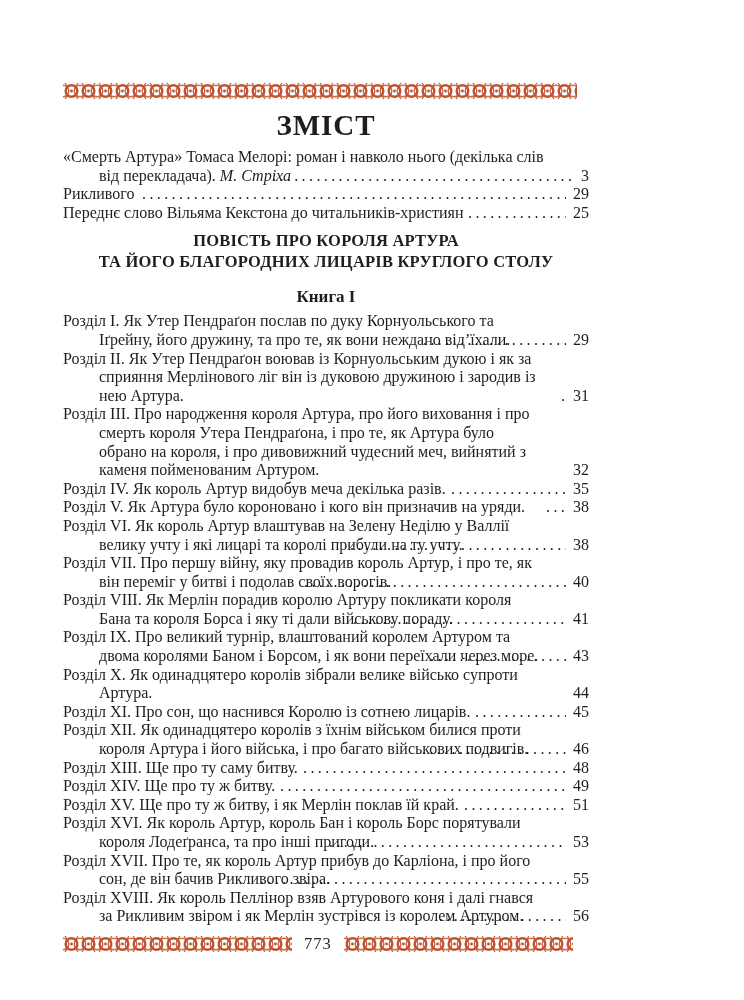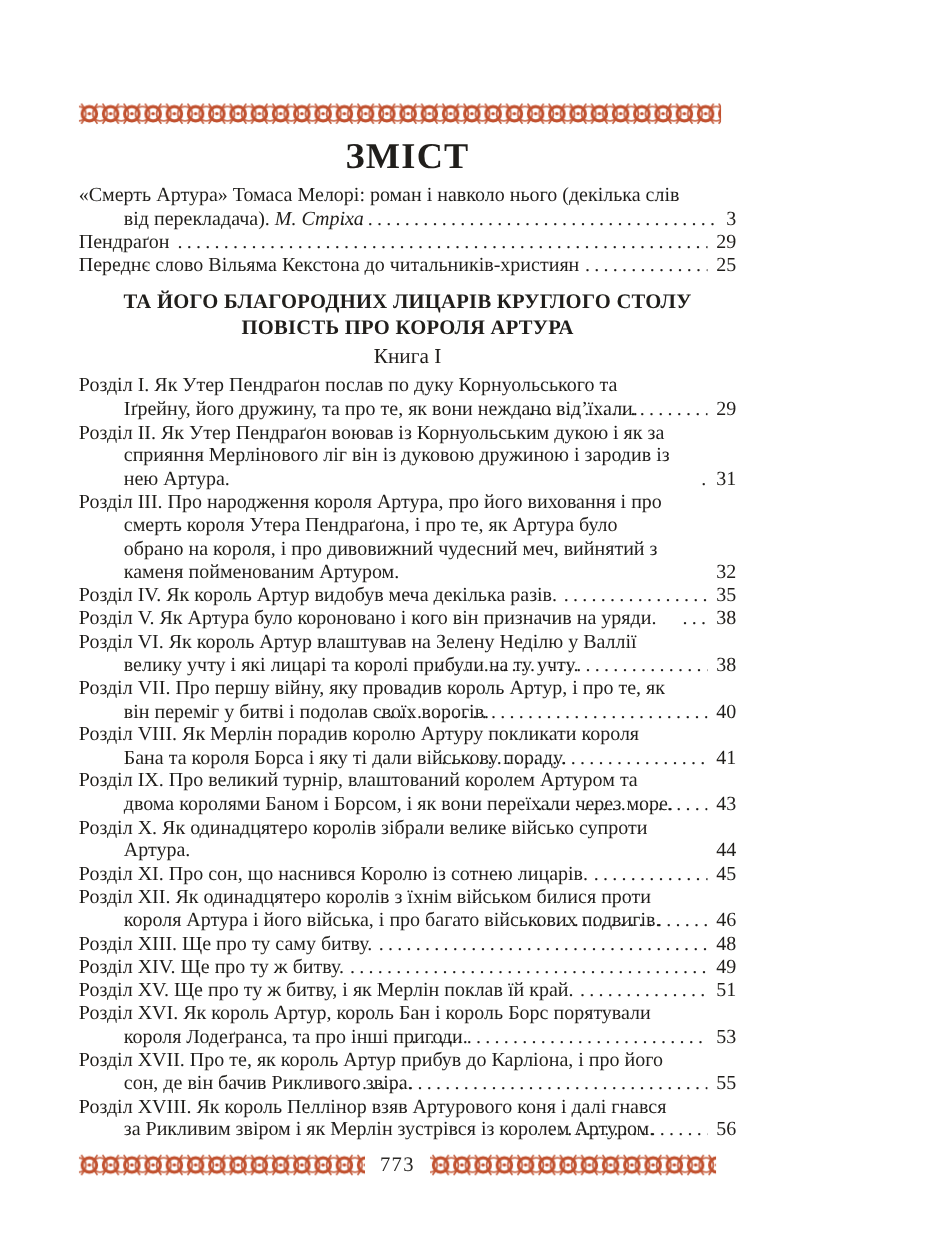--- a/index.html
+++ b/index.html
@@ -26,21 +26,21 @@
     position:absolute; bottom:0; height:18.6px; line-height:18.6px;
     overflow:hidden; white-space:nowrap; text-indent:0; letter-spacing:3.4px;
     color:var(--ink,#201e1b);
   }
   .entry .pg {
     position:absolute; right:0; bottom:0; line-height:18.6px; text-indent:0;
     font-size:16px;
   }
   .section-head { margin:9px 0 5px 0; text-align:center; }
   .section-head .h1 { font-weight:bold; font-size:16.5px; line-height:20.5px; letter-spacing:0.2px; }
-  .section-head .h2 { font-weight:normal; font-size:17px; line-height:20px; margin-top:3px; }
+  .section-head .h2 { font-weight:bold; font-size:17px; line-height:20px; margin-top:15px; }
   .footer {
     margin-top:9px; width:514px; display:flex; align-items:center;
   }
   .folio { font-size:16.5px; line-height:18px; padding:0 12px; letter-spacing:1px; color:#2b2926; }
 </style>
 </head>
 <body>
 
 <svg width="0" height="0" style="position:absolute" aria-hidden="true">
   <defs>
@@ -61,27 +61,27 @@
   <div class="orn-band">
     <svg width="514" height="18">
       <rect width="514" height="18" fill="url(#orn-pat)"></rect>
     </svg>
   </div>
 
   <h1 class="title">ЗМІСТ</h1>
 
   <div class="toc" id="front">
       <div class="entry"><span class="t">«Смерть Артура» Томаса Мелорі: роман і навколо нього (декілька слів від перекладача). </span><span class="tb"></span><span class="ti">М. Стріха</span><span class="eol"></span><span class="dots" style="left: 209px; right: 15px;">................................................................................................................................................................</span><span class="pg">3</span></div>
-      <div class="entry"><span class="t">Пендраґон</span><span class="tb"></span><span class="ti"></span><span class="eol"></span><span class="dots" style="left: 79px; right: 23px;">................................................................................................................................................................</span><span class="pg">29</span></div>
+      <div class="entry"><span class="t">Рикливого</span><span class="tb"></span><span class="ti"></span><span class="eol"></span><span class="dots" style="left: 79px; right: 23px;">................................................................................................................................................................</span><span class="pg">29</span></div>
       <div class="entry"><span class="t">Переднє слово Вільяма Кекстона до читальників-християн</span><span class="tb"></span><span class="ti"></span><span class="eol"></span><span class="dots" style="left: 405px; right: 23px;">................................................................................................................................................................</span><span class="pg">25</span></div>
     </div>
 
   <div class="section-head">
+    <div class="h1">ПОВІСТЬ ПРО КОРОЛЯ АРТУРА</div>
     <div class="h1">ТА ЙОГО БЛАГОРОДНИХ ЛИЦАРІВ КРУГЛОГО СТОЛУ</div>
-    <div class="h1">ПОВІСТЬ ПРО КОРОЛЯ АРТУРА</div>
     <div class="h2">Книга I</div>
   </div>
 
   <div class="toc" id="chapters">
       <div class="entry"><span class="t">Розділ I. Як Утер Пендраґон послав по дуку Корнуольського та Іґрейну, його дружину, та про те, як вони неждано від’їхали.</span><span class="tb"></span><span class="ti"></span><span class="eol"></span><span class="dots" style="left: 360px; right: 23px;">................................................................................................................................................................</span><span class="pg">29</span></div>
       <div class="entry"><span class="t">Розділ II. Як Утер Пендраґон воював із Корнуольським дукою і як за сприяння Мерлінового ліг він із дуковою дружиною і зародив із нею Артура.</span><span class="tb"></span><span class="ti"></span><span class="eol"></span><span class="dots" style="left: 498px; right: 23px;">................................................................................................................................................................</span><span class="pg">31</span></div>
       <div class="entry"><span class="t">Розділ III. Про народження короля Артура, про його виховання і про смерть короля Утера Пендраґона, і про те, як Артура було обрано на короля, і про дивовижний чудесний меч, вийнятий з каменя пойменованим Артуром.</span><span class="tb"></span><span class="ti"></span><span class="eol"></span><span class="dots" style="left: 530px; right: 23px;">................................................................................................................................................................</span><span class="pg">32</span></div>
       <div class="entry"><span class="t">Розділ IV. Як король Артур видобув меча декілька разів.</span><span class="tb"></span><span class="ti"></span><span class="eol"></span><span class="dots" style="left: 388px; right: 23px;">................................................................................................................................................................</span><span class="pg">35</span></div>
       <div class="entry"><span class="t">Розділ V. Як Артура було короновано </span><span class="tb">і кого він призначив на уряди.</span><span class="ti"></span><span class="eol"></span><span class="dots" style="left: 483px; right: 23px;">................................................................................................................................................................</span><span class="pg">38</span></div>
       <div class="entry"><span class="t">Розділ VI. Як король Артур влаштував на Зелену Неділю у Валлії велику учту і які лицарі та королі прибули на ту учту.</span><span class="tb"></span><span class="ti"></span><span class="eol"></span><span class="dots" style="left: 287px; right: 23px;">................................................................................................................................................................</span><span class="pg">38</span></div>

